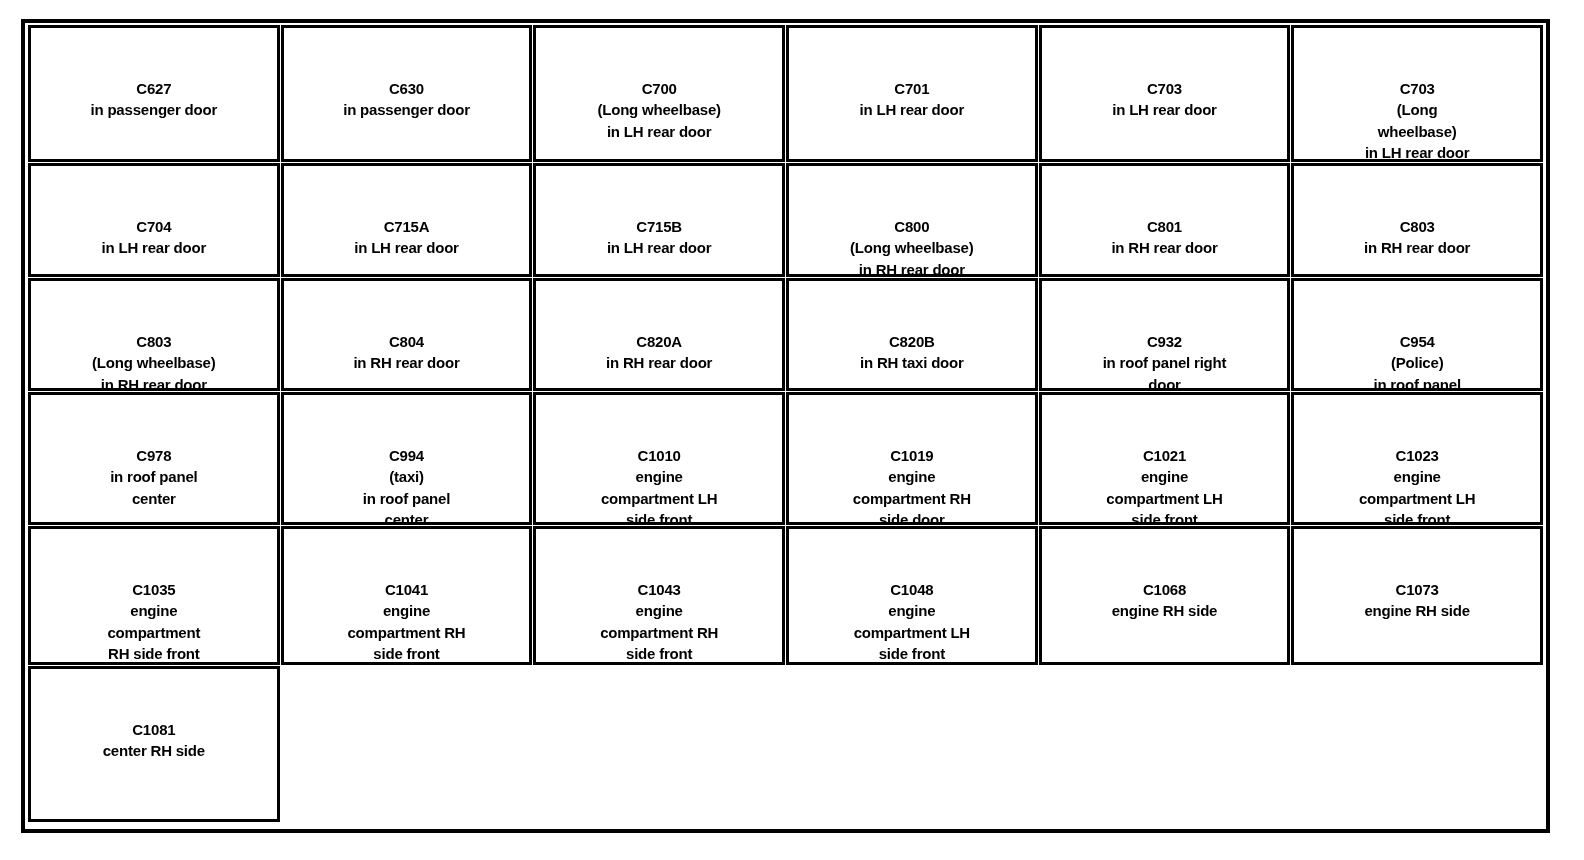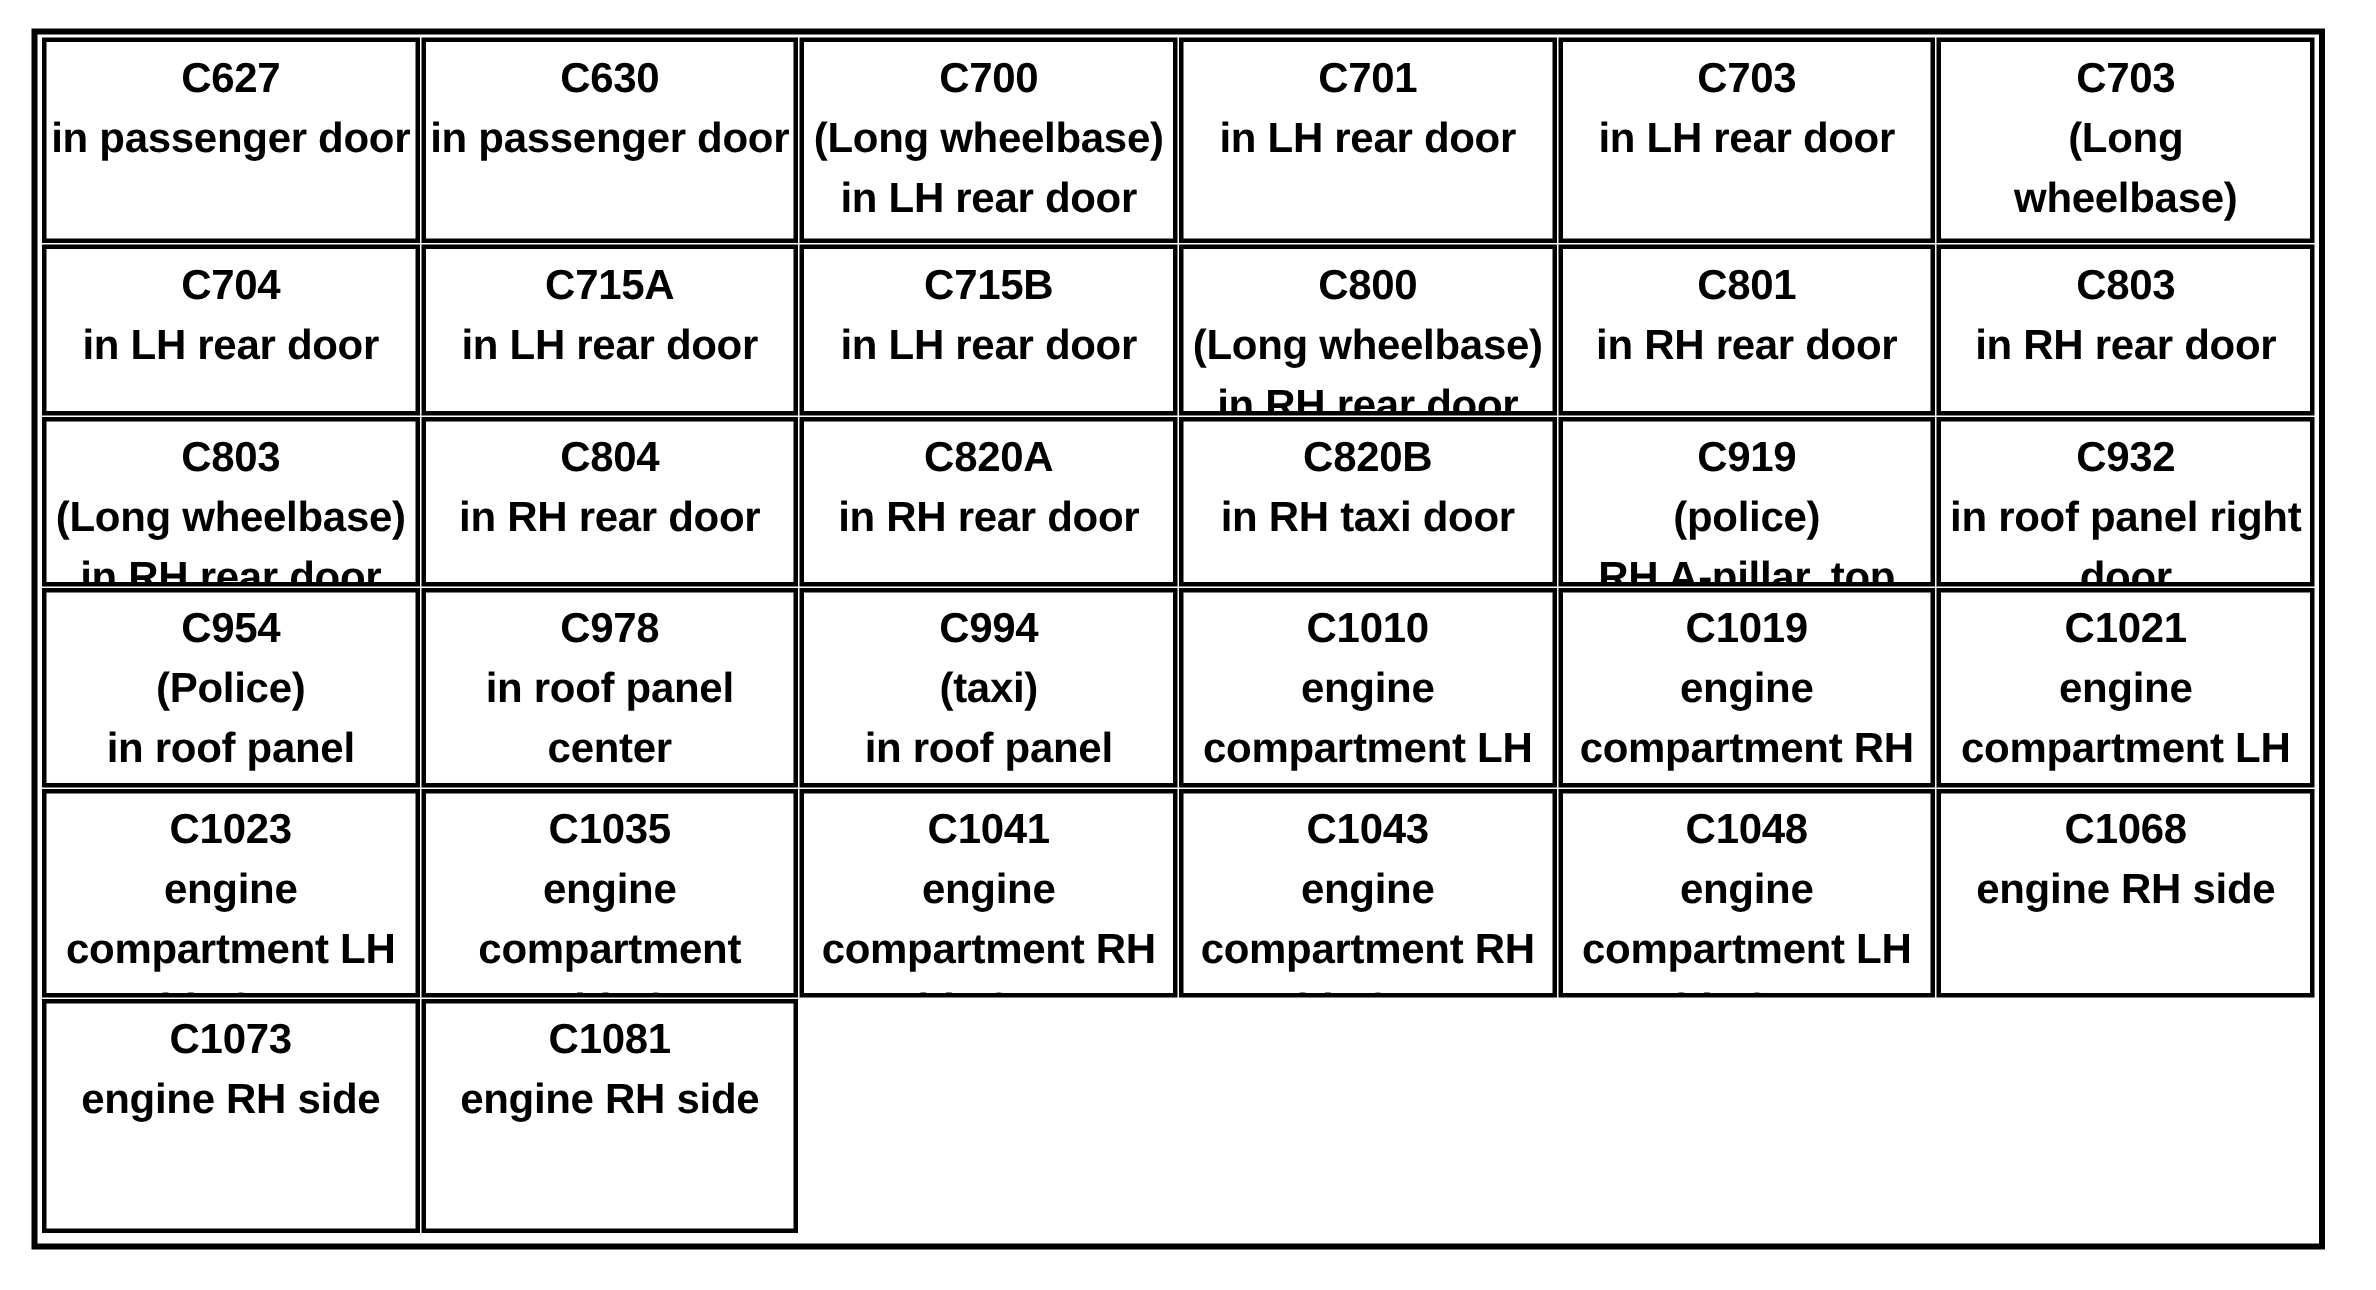--- a/index.html
+++ b/index.html
@@ -61,27 +61,28 @@
     padding: 4px 2px 0 2px;
     overflow: hidden;
     display: block;
     text-align: center;
   }
 
   .cell-text {
     display: block;
     font-family: "Liberation Sans", sans-serif;
     font-weight: bold;
-    font-size: 28px;
+    font-size: 15px;
     line-height: 1.43;
     color: #000000;
     letter-spacing: -0.2px;
     text-align: center;
     white-space: pre-line;
     word-break: normal;
+    margin-top: 46px;
   }
 </style>
 </head>
 <body>
 
 <div id="page">
   <div id="table-frame">
     <div id="table-grid">
       <div class="cell">
           <span class="cell-text">C627
@@ -148,25 +149,20 @@
         </div>
       <div class="cell">
           <span class="cell-text">C820A
 in RH rear door</span>
         </div>
       <div class="cell">
           <span class="cell-text">C820B
 in RH taxi door</span>
         </div>
 
-      <div class="cell">
-          <span class="cell-text">C919
-(police)
-RH A-pillar, top</span>
-        </div>
       <div class="cell">
           <span class="cell-text">C932
 in roof panel right
 door</span>
         </div>
       <div class="cell">
           <span class="cell-text">C954
 (Police)
 in roof panel
 center</span>
@@ -235,17 +231,17 @@
       <div class="cell">
           <span class="cell-text">C1068
 engine RH side</span>
         </div>
       <div class="cell">
           <span class="cell-text">C1073
 engine RH side</span>
         </div>
       <div class="cell">
           <span class="cell-text">C1081
-engine RH side</span>
+center RH side</span>
         </div>
     </div>
   </div>
 </div>
 
 </body></html>

